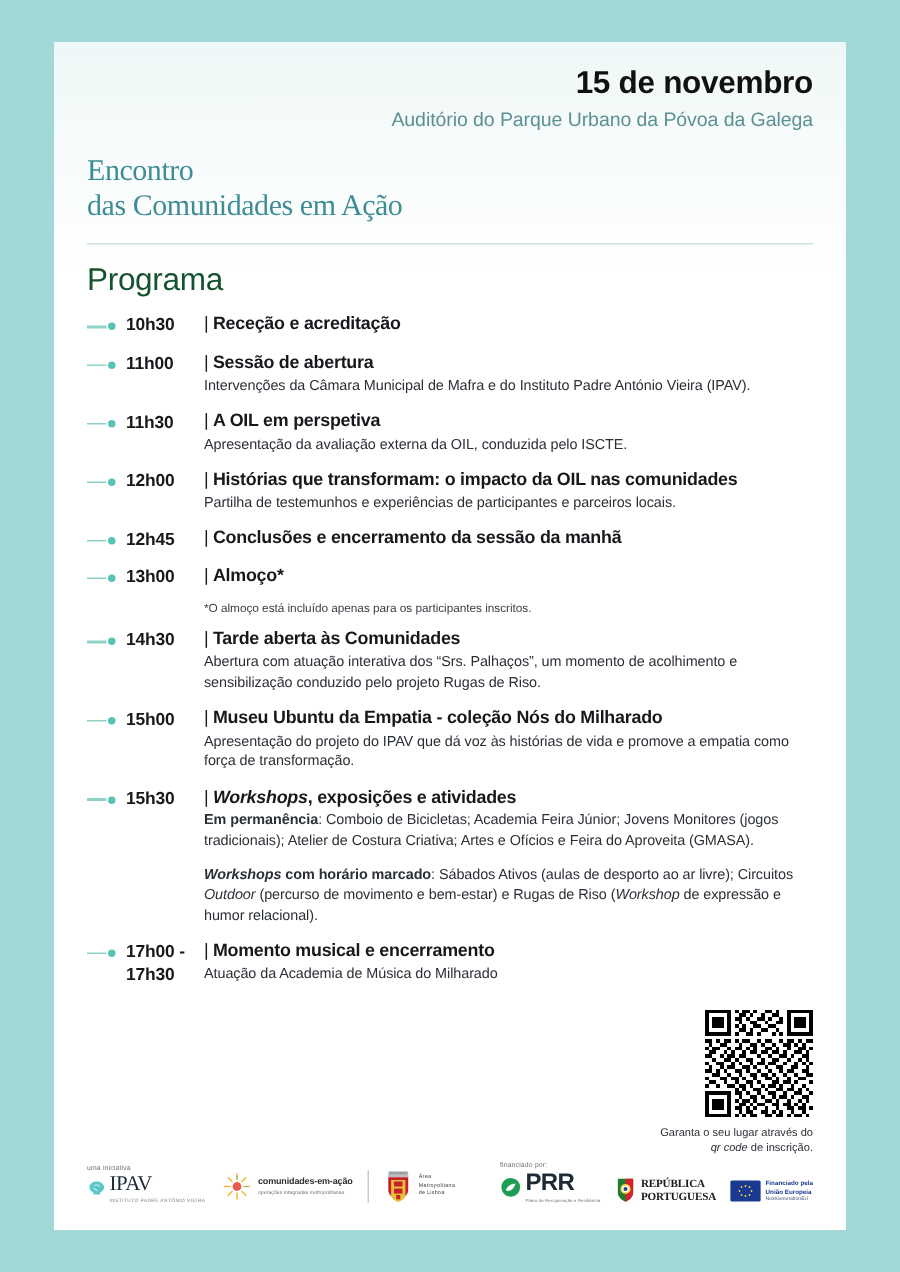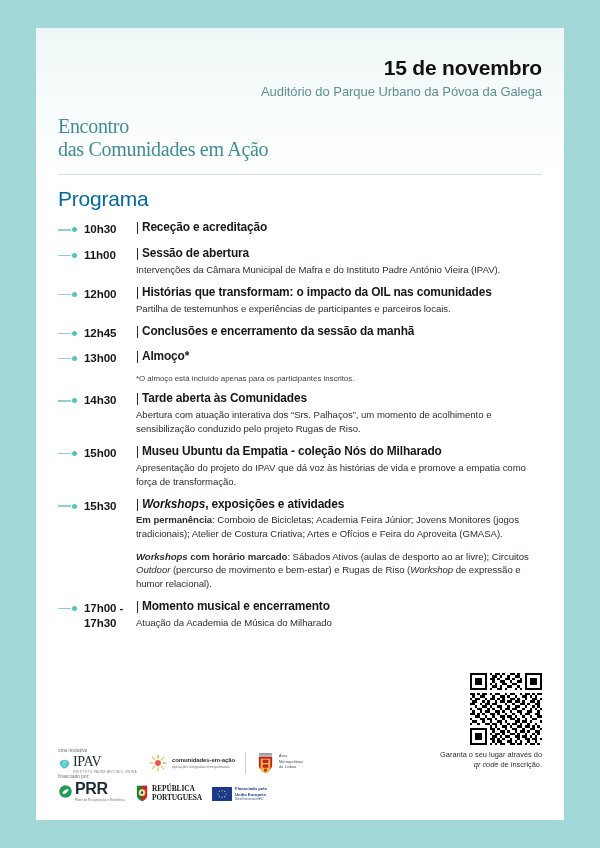--- a/index.html
+++ b/index.html
@@ -14,21 +14,21 @@
     left:36px; top:28px;
     width:528px; height:792px;
     background:#ffffff;
     overflow:hidden;
   }
   .tint-top{
     position:absolute;left:0;top:0;width:100%;height:150px;
     background:linear-gradient(to bottom,#eef7f7 0%,#f7fbfb 45%,#ffffff 100%);
     pointer-events:none;
   }
-  .inner{position:relative;z-index:2;padding:12px 22px;}
+  .inner{position:relative;z-index:2;padding:0 22px;}
 
   
   .hdr{padding-top:17px;text-align:right;}
   .hdr-date{
     font-size:21px;font-weight:bold;color:#111;letter-spacing:-0.2px;
     line-height:1.05;
   }
   .hdr-place{
     font-size:13px;color:#5d8f93;margin-top:5px;letter-spacing:-0.05px;
   }
@@ -43,21 +43,21 @@
   }
   .title .l2{display:block;}
 
   .divider{
     margin-top:13px;
     height:1px;background:#cfe3e3;width:100%;
   }
 
   .programa{
     margin-top:12px;
-    color:#0369a1;
+    color:#14532d;
     font-size:21px;
     letter-spacing:-0.2px;
   }
 
   
   .sched{margin-top:9px;}
   .row{
     display:flex;
     align-items:flex-start;
     margin-bottom:8.5px;
@@ -136,22 +136,22 @@
 
   
   .footer{
     position:absolute;
     left:0;right:0;bottom:18px;
     padding:0 22px;
     z-index:3;
   }
   .foot-row{
     display:flex;
+    align-items:flex-end;
     justify-content:space-between;
-    flex-direction:column;
   }
   .foot-left,.foot-right{display:flex;align-items:flex-end;gap:10px;}
   .flabel{
     font-size:4.6px;
     color:#6b7076;
     letter-spacing:0.1px;
     margin-bottom:2px;
     white-space:nowrap;
   }
   .logo-col{display:flex;flex-direction:column;}
@@ -226,20 +226,31 @@
             <span class="ln"></span>
             <span class="dot"></span>
           </div>
         <div class="time">11h00</div>
         <div class="body">
           <div class="head-line"><span class="bar">|</span><span>Sessão de abertura</span></div>
           <div class="desc">Intervenções da Câmara Municipal de Mafra e do Instituto Padre António Vieira (IPAV).</div>
         </div>
       </div>
 
+      <div class="row">
+        <div class="bullet">
+            <span class="ln"></span>
+            <span class="dot"></span>
+          </div>
+        <div class="time">11h30</div>
+        <div class="body">
+          <div class="head-line"><span class="bar">|</span><span>A OIL em perspetiva</span></div>
+          <div class="desc">Apresentação da avaliação externa da OIL, conduzida pelo ISCTE.</div>
+        </div>
+      </div>
 
       <div class="row">
         <div class="bullet">
             <span class="ln"></span>
             <span class="dot"></span>
           </div>
         <div class="time">12h00</div>
         <div class="body">
           <div class="head-line"><span class="bar">|</span><span>Histórias que transformam: o impacto da OIL nas comunidades</span></div>
           <div class="desc">Partilha de testemunhos e experiências de participantes e parceiros locais.</div>

